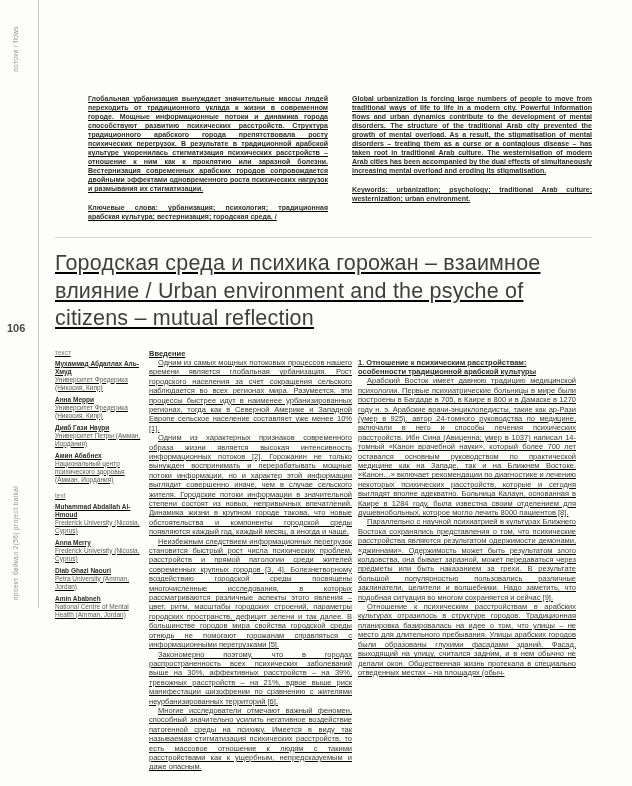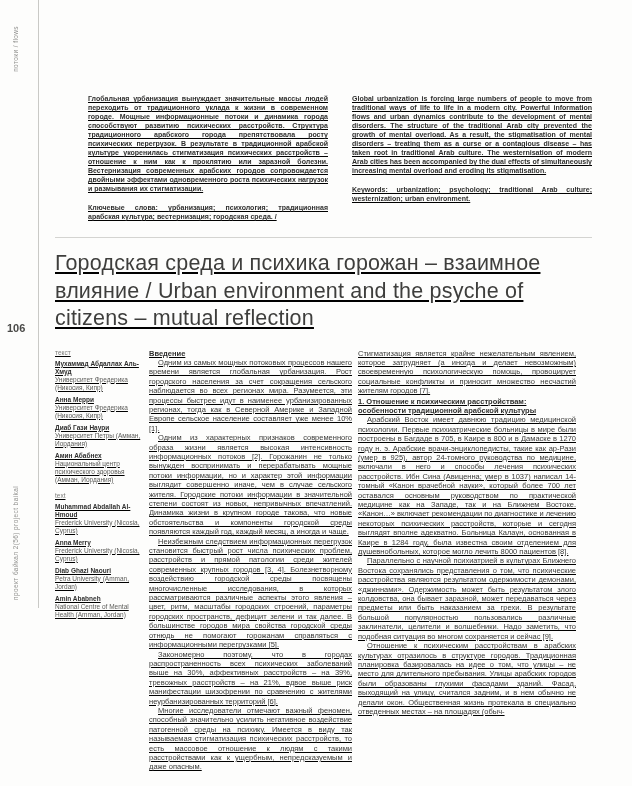--- a/index.html
+++ b/index.html
@@ -75,21 +75,21 @@
   .author{margin:0 0 4px 0;}
   .author-name{
     font-size:6.5px;line-height:8px;font-weight:bold;color:#2f2f2e;margin:0;
   }
   .author-affil{
     font-size:6.5px;line-height:8px;color:#5c5c59;margin:0;
   }
   .body-heading{
     font-size:7.5px;line-height:9.4px;font-weight:bold;color:#2f2f2e;margin:0 0 0 0;
   }
-  .body-heading.numbered{margin-top:1px;}
+  .body-heading.numbered{margin-top:9px;}
   .body-par{
     font-size:7.5px;line-height:9.4px;color:#3a3a38;
     text-align:justify;margin:0;text-indent:9px;
   }
   .body-par.no-indent{text-indent:0;}
 </style>
 </head>
 <body>
 
 <div class="page">
@@ -162,21 +162,20 @@
       <div class="body-col1">
         <p class="body-heading">Введение</p>
         <p class="body-par">Одним из самых мощных потоковых процессов нашего времени является глобальная урбанизация. Рост городского населения за счет сокращения сельского наблюдается во всех регионах мира. Разумеется, эти процессы быстрее идут в наименее урбанизированных регионах, тогда как в Северной Америке и Западной Европе сельское население составляет уже менее 10% [1].</p>
         <p class="body-par">Одним из характерных признаков современного образа жизни является высокая интенсивность информационных потоков [2]. Горожанин не только вынужден воспринимать и перерабатывать мощные потоки информации, но и характер этой информации выглядит совершенно иначе, чем в случае сельского жителя. Городские потоки информации в значительной степени состоят из новых, непривычных впечатлений. Динамика жизни в крупном городе такова, что новые обстоятельства и компоненты городской среды появляются каждый год, каждый месяц, а иногда и чаще.</p>
         <p class="body-par">Неизбежным следствием информационных перегрузок становится быстрый рост числа психических проблем, расстройств и прямой патологии среди жителей современных крупных городов [3, 4]. Болезнетворному воздействию городской среды посвящены многочисленные исследования, в которых рассматриваются различные аспекты этого явления – цвет, ритм, масштабы городских строений, параметры городских пространств, дефицит зелени и так далее. В большинстве городов мира свойства городской среды отнюдь не помогают горожанам справляться с информационными перегрузками [5].</p>
         <p class="body-par">Закономерно поэтому, что в городах распространенность всех психических заболеваний выше на 30%, аффективных расстройств – на 39%, тревожных расстройств – на 21%, вдвое выше риск манифестации шизофрении по сравнению с жителями неурбанизированных территорий [6].</p>
         <p class="body-par">Многие исследователи отмечают важный феномен, способный значительно усилить негативное воздействие патогенной среды на психику. Имеется в виду так называемая стигматизация психических расстройств, то есть массовое отношение к людям с такими расстройствами как к ущербным, непредсказуемым и даже опасным.</p>
       </div>
 
       <div class="body-col2">
-        <p class="body-par no-indent">Стигматизация является крайне нежелательным явлением, которое затрудняет (а иногда и делает невозможным) своевременную психологическую помощь, провоцирует социальные конфликты и приносит множество несчастий жителям городов [7].</p>
         <p class="body-heading numbered">1. Отношение к психическим расстройствам: особенности традиционной арабской культуры</p>
         <p class="body-par">Арабский Восток имеет давнюю традицию медицинской психологии. Первые психиатрические больницы в мире были построены в Багдаде в 705, в Каире в 800 и в Дамаске в 1270 году н. э. Арабские врачи-энциклопедисты, такие как ар-Рази (умер в 925), автор 24-томного руководства по медицине, включали в него и способы лечения психических расстройств. Ибн Сина (Авиценна; умер в 1037) написал 14-томный «Канон врачебной науки», который более 700 лет оставался основным руководством по практической медицине как на Западе, так и на Ближнем Востоке. «Канон…» включает рекомендации по диагностике и лечению некоторых психических расстройств, которые и сегодня выглядят вполне адекватно. Больница Калаун, основанная в Каире в 1284 году, была известна своим отделением для душевнобольных, которое могло лечить 8000 пациентов [8].</p>
         <p class="body-par">Параллельно с научной психиатрией в культурах Ближнего Востока сохранялись представления о том, что психические расстройства являются результатом одержимости демонами, «джиннами». Одержимость может быть результатом злого колдовства, она бывает заразной, может передаваться через предметы или быть наказанием за грехи. В результате большой популярностью пользовались различные заклинатели, целители и волшебники. Надо заметить, что подобная ситуация во многом сохраняется и сейчас [9].</p>
         <p class="body-par">Отношение к психическим расстройствам в арабских культурах отразилось в структуре городов. Традиционная планировка базировалась на идее о том, что улицы – не место для длительного пребывания. Улицы арабских городов были образованы глухими фасадами зданий. Фасад, выходящий на улицу, считался задним, и в нем обычно не делали окон. Общественная жизнь протекала в специально отведенных местах – на площадях (обыч-</p>
       </div>
 
     </div>
   </div>
 </div>
 

